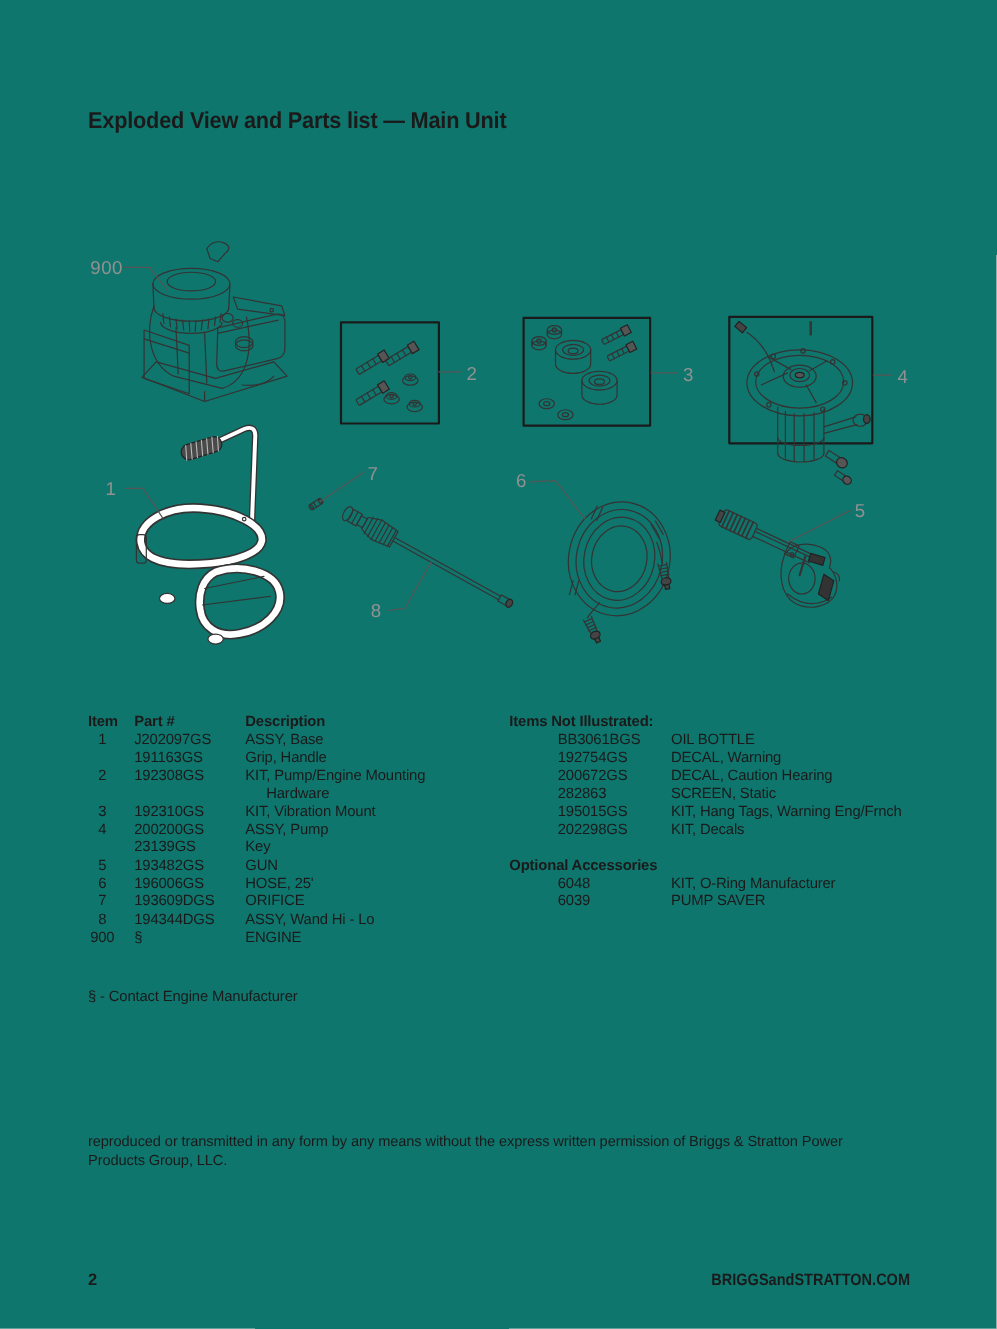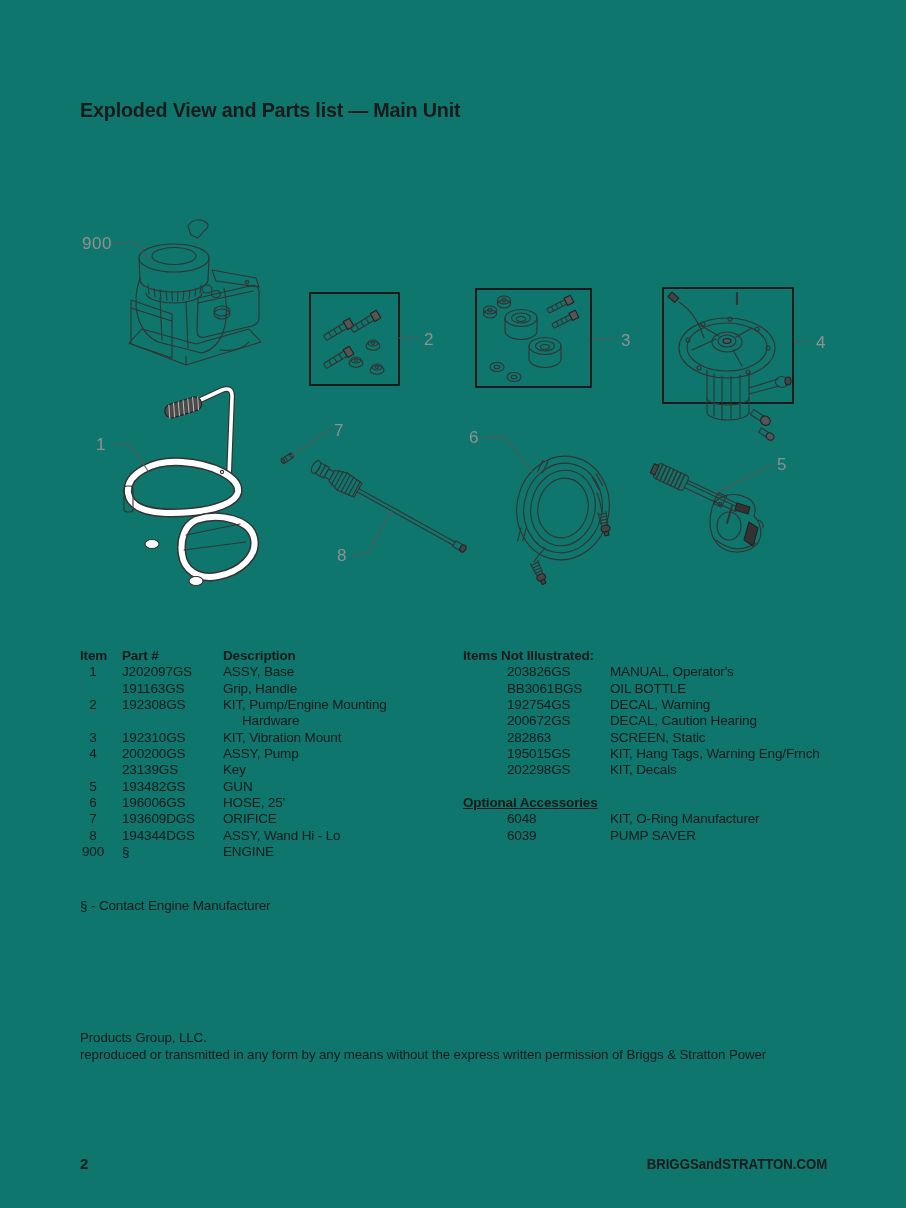--- a/index.html
+++ b/index.html
@@ -22,21 +22,21 @@
   .prow{display:flex;}
   .c-item{width:26px;text-align:center;flex:none;}
   .c-part{width:86px;margin-left:16px;flex:none;}
   .c-desc{margin-left:15px;}
   .desc2{display:block;padding-left:19px;}
   .desc2:empty{display:none;}
   .thead{font-weight:bold;}
   .nrow{display:flex;}
   .n-part{margin-left:44px;width:103px;flex:none;}
   .sec-head{font-weight:bold;}
-  .opt-head{margin-top:16.33px;text-decoration:underline;}
+  .opt-head{margin-top:16.33px;}
   .footnote{position:absolute;left:80px;top:898px;font-size:13.5px;letter-spacing:-0.15px;}
   .copyright{position:absolute;left:80px;top:1029px;font-size:13.3px;line-height:17.3px;letter-spacing:-0.1px;}
   .copyright div{white-space:pre;}
   .pageno{position:absolute;left:80px;top:1155px;font-size:15px;font-weight:bold;}
   .site{
     position:absolute;right:79px;top:1155px;font-size:15px;font-weight:bold;white-space:nowrap;
     transform:scaleX(0.88);transform-origin:right;
   }
 </style>
 </head>
@@ -405,24 +405,20 @@
           <span class="c-part">§</span>
           <span class="c-desc"><span>ENGINE</span></span>
         </div>
       </div>
   </div>
 
   <div class="righttable">
     <div class="sec-head">Items Not Illustrated:</div>
     <div>
 
-        <div class="nrow">
-          <span class="n-part">203826GS</span>
-          <span class="n-desc">MANUAL, Operator's</span>
-        </div>
 
         <div class="nrow">
           <span class="n-part">BB3061BGS</span>
           <span class="n-desc">OIL BOTTLE</span>
         </div>
 
         <div class="nrow">
           <span class="n-part">192754GS</span>
           <span class="n-desc">DECAL, Warning</span>
         </div>
@@ -458,20 +454,20 @@
         <div class="nrow">
           <span class="n-part">6039</span>
           <span class="n-desc">PUMP SAVER</span>
         </div>
       </div>
   </div>
 
   <div class="footnote">§ - Contact Engine Manufacturer</div>
 
   <div class="copyright">
+    <div>reproduced or transmitted in any form by any means without the express written permission of Briggs &amp; Stratton Power</div>
     <div>Products Group, LLC.</div>
-    <div>reproduced or transmitted in any form by any means without the express written permission of Briggs &amp; Stratton Power</div>
   </div>
 
   <div class="pageno">2</div>
   <div class="site">BRIGGSandSTRATTON.COM</div>
 
 </div>
 
 </body></html>

